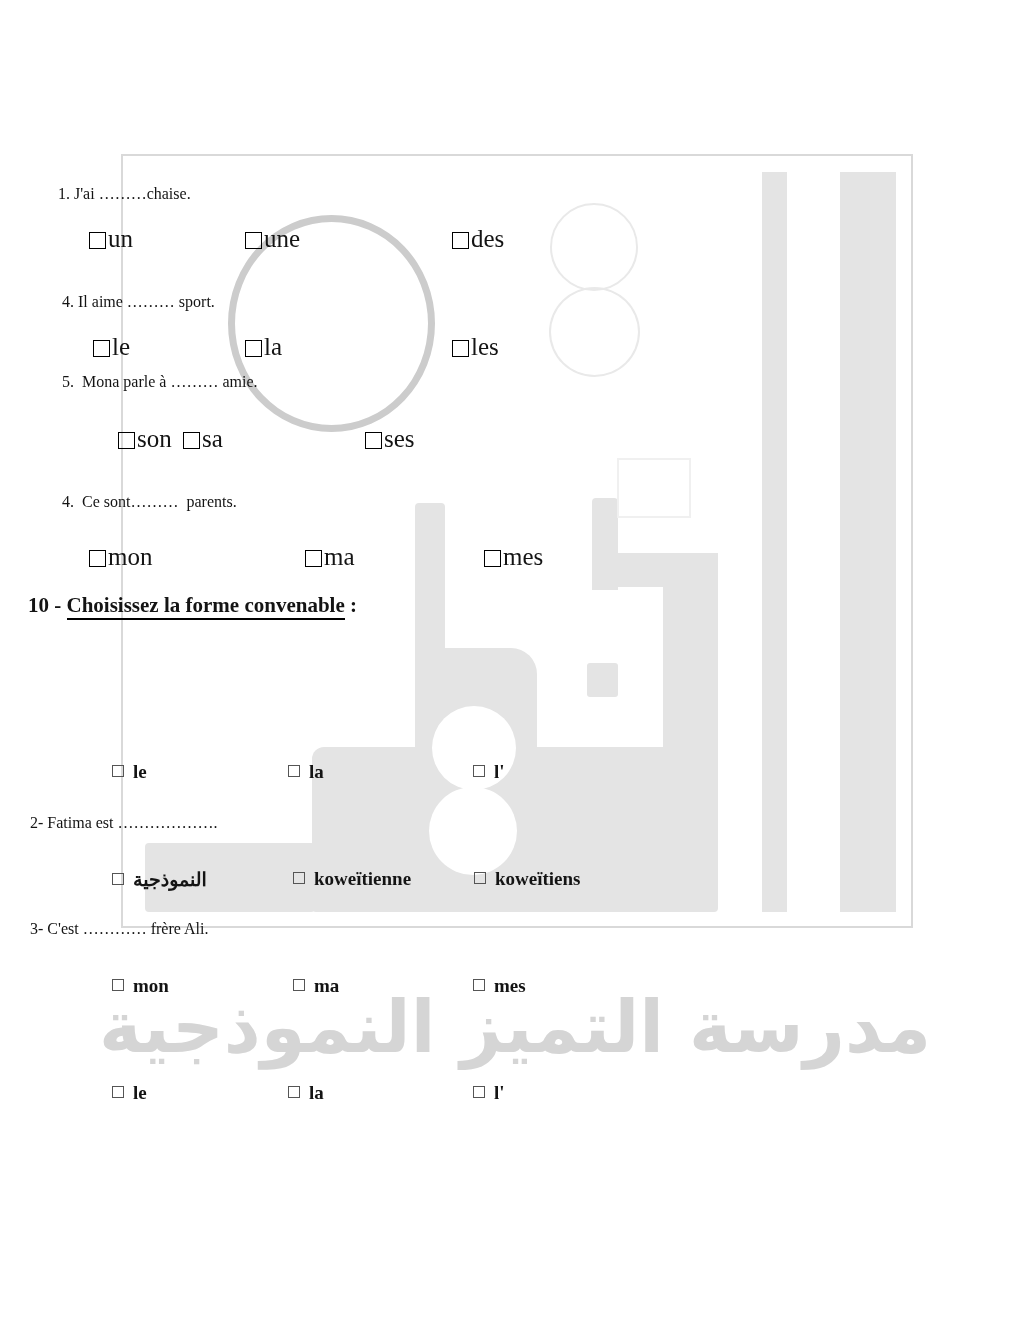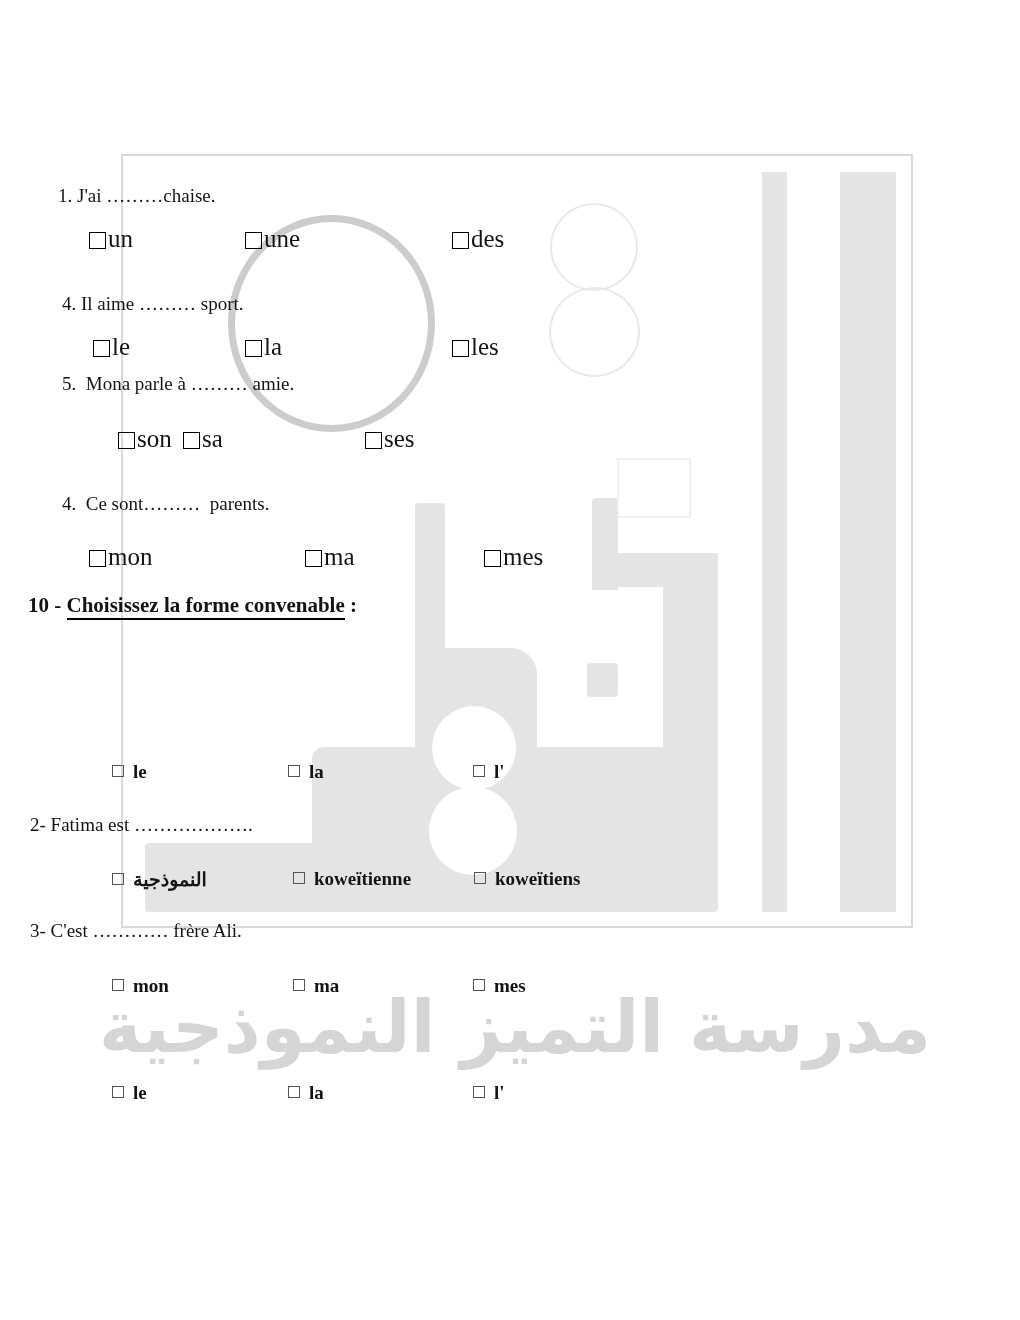--- a/index.html
+++ b/index.html
@@ -41,21 +41,21 @@
     position:absolute; left:20px; top:952px; width:990px; height:150px;
     line-height:150px; text-align:center; direction:rtl;
     font-family:"DejaVu Sans",sans-serif; font-weight:bold;
     font-size:72px; color:#d5d5d5; z-index:1; white-space:nowrap;
   }
   
   .txt { position:absolute; z-index:2; white-space:pre; }
   .h9  { left:57px;  top:86px;  font-size:21px; font-weight:bold; }
   .h10 { left:28px;  top:593px; font-size:21px; font-weight:bold; }
   .h10 .ul { border-bottom:2.5px solid #000; padding-bottom:1px; }
-  .q   { font-size:19px; }
+  .q   { font-size:16px; }
   .opt { font-size:25px; }
   .opt10 { font-size:19px; font-weight:bold; }
   .cb9 {
     display:inline-block; width:15px; height:15px;
     border:1.7px solid #000; vertical-align:-2px; margin-right:2px;
     background:transparent;
   }
   .cb10 {
     display:inline-block; width:10px; height:10px;
     border:1.5px solid #555; vertical-align:1px; margin-right:9px;

